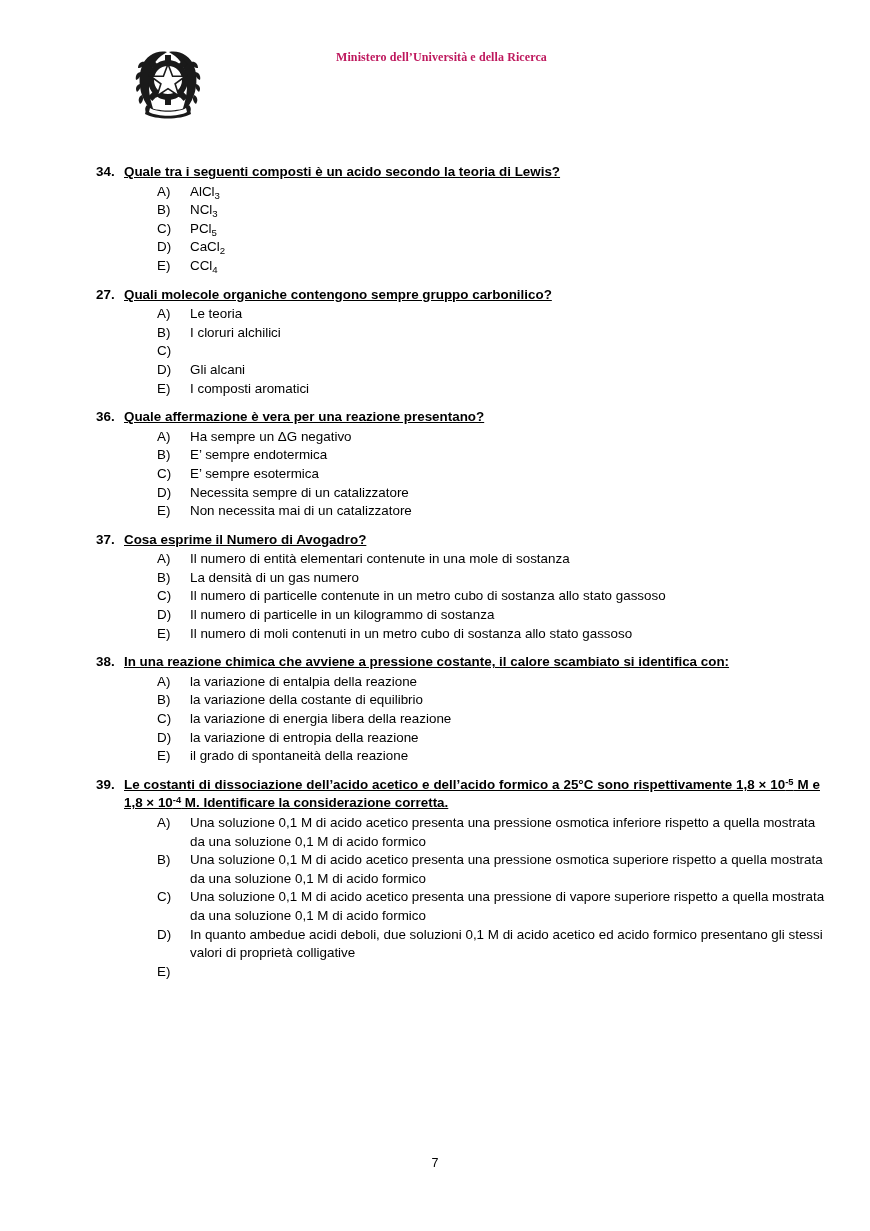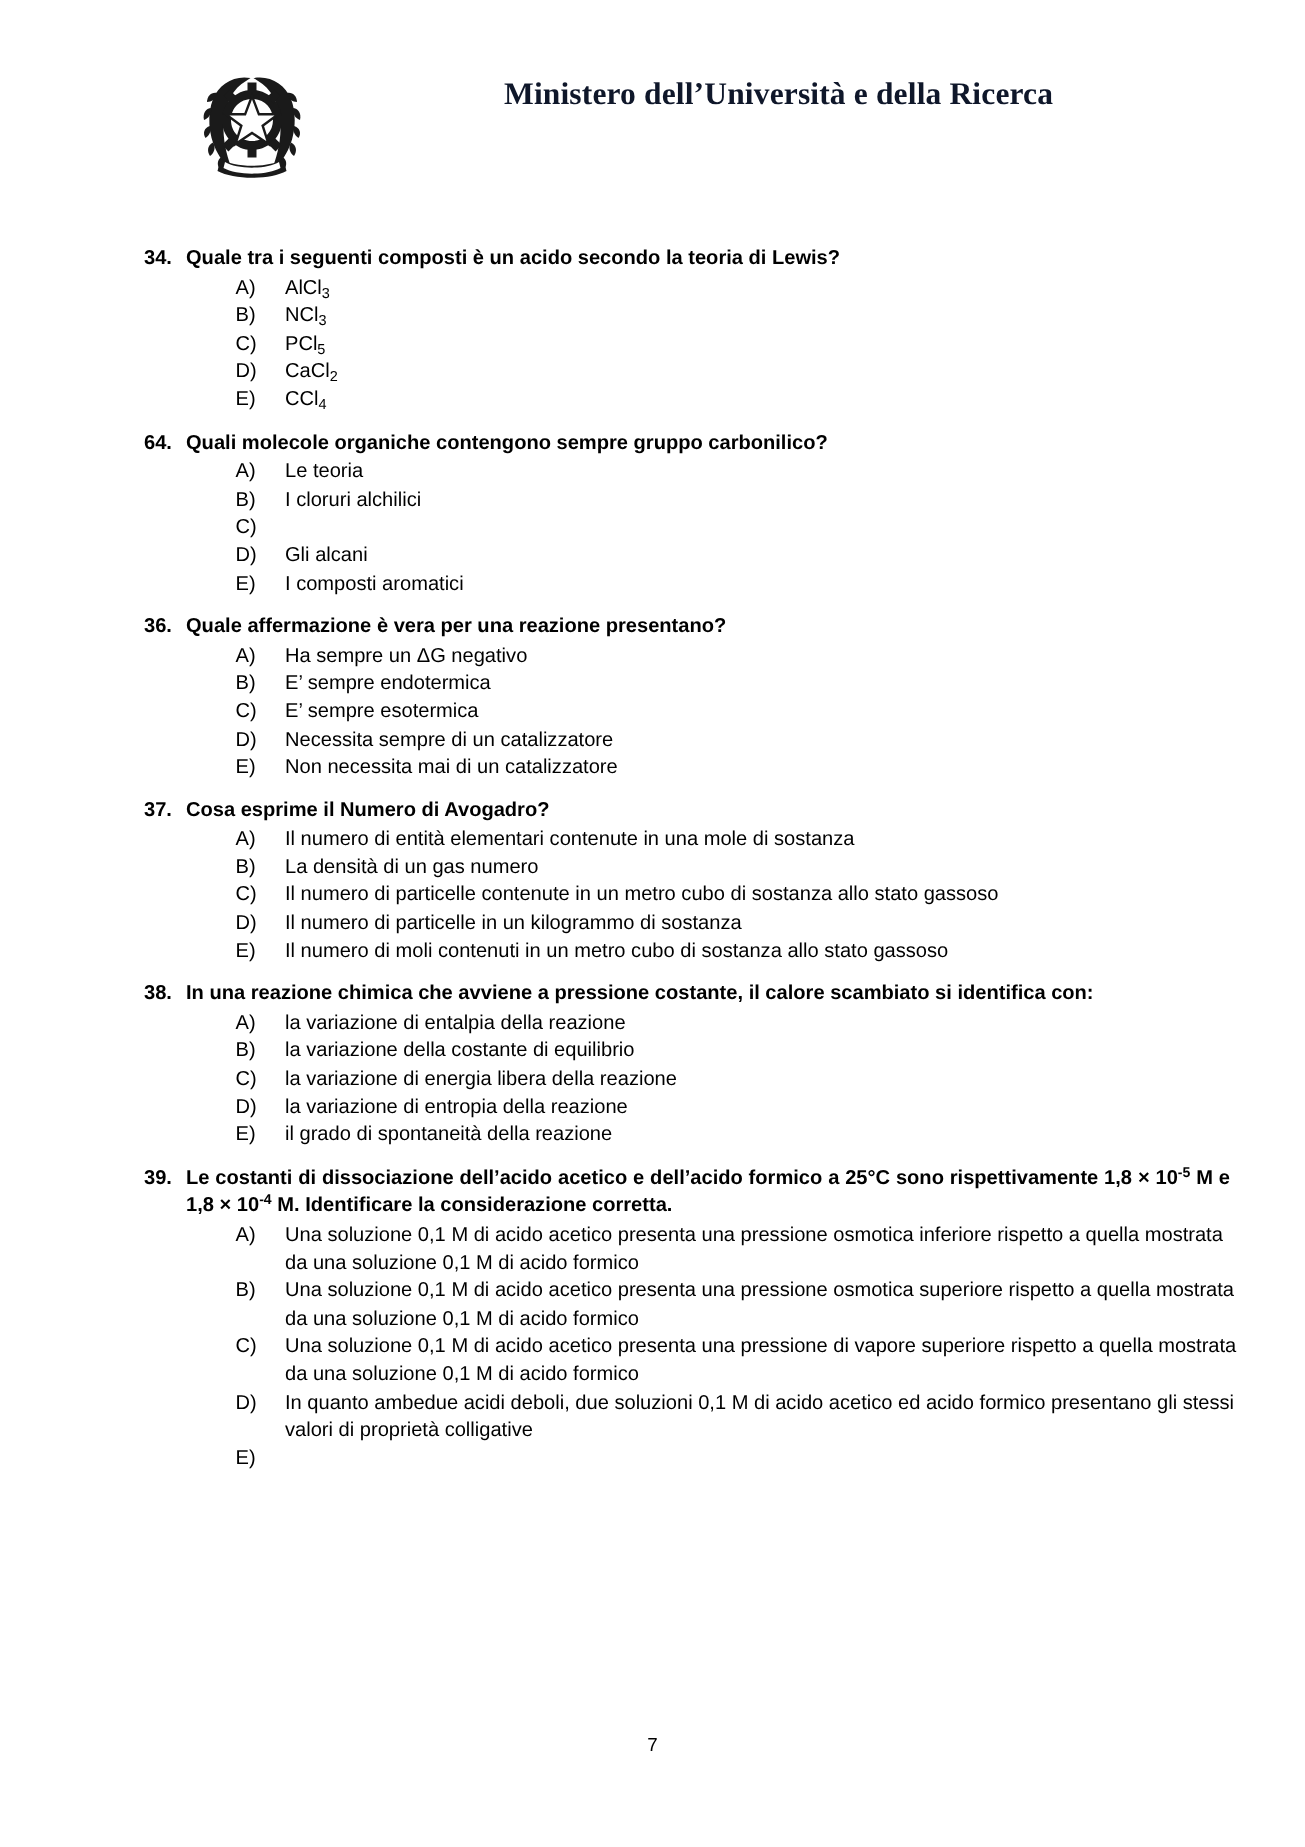--- a/index.html
+++ b/index.html
@@ -37,24 +37,24 @@
     top: 42px;
     width: 68px;
     height: 92px;
   }
   .ministry-title {
     position: absolute;
     left: 336px;
     top: 50px;
     font-family: "Liberation Serif", serif;
     font-weight: bold;
-    font-size: 21px;
+    font-size: 12px;
     letter-spacing: 0.1px;
     white-space: nowrap;
-    color: #0f172a;
+    color: #be185d;
   }
 
   
   .content {
     position: absolute;
     left: 0;
     top: 163px;
     width: 870px;
   }
 
@@ -72,20 +72,21 @@
     padding-right: 50px;
   }
   .q-num {
     flex: 0 0 auto;
     width: 28px;
     font-weight: bold;
   }
   .q-text {
     flex: 1 1 auto;
     font-weight: bold;
+    text-decoration: underline;
   }
   .q-text.justify {
     text-align: justify;
     text-align-last: left;
   }
 
   .options {
     margin-top: 1px;
   }
   .option {
@@ -192,21 +193,21 @@
         </div>
         <div class="option">
           <span class="opt-letter">E)</span>
           <span class="opt-text">CCl<sub>4</sub></span>
         </div>
       </div>
     </div>
 
     <div class="question-block">
       <div class="q-stem">
-        <span class="q-num">64.</span>
+        <span class="q-num">27.</span>
         <span class="q-text">Quali molecole organiche contengono sempre gruppo carbonilico?</span>
       </div>
       <div class="options">
         <div class="option">
           <span class="opt-letter">A)</span>
           <span class="opt-text">Le teoria</span>
         </div>
         <div class="option">
           <span class="opt-letter">B)</span>
           <span class="opt-text">I cloruri alchilici</span>

